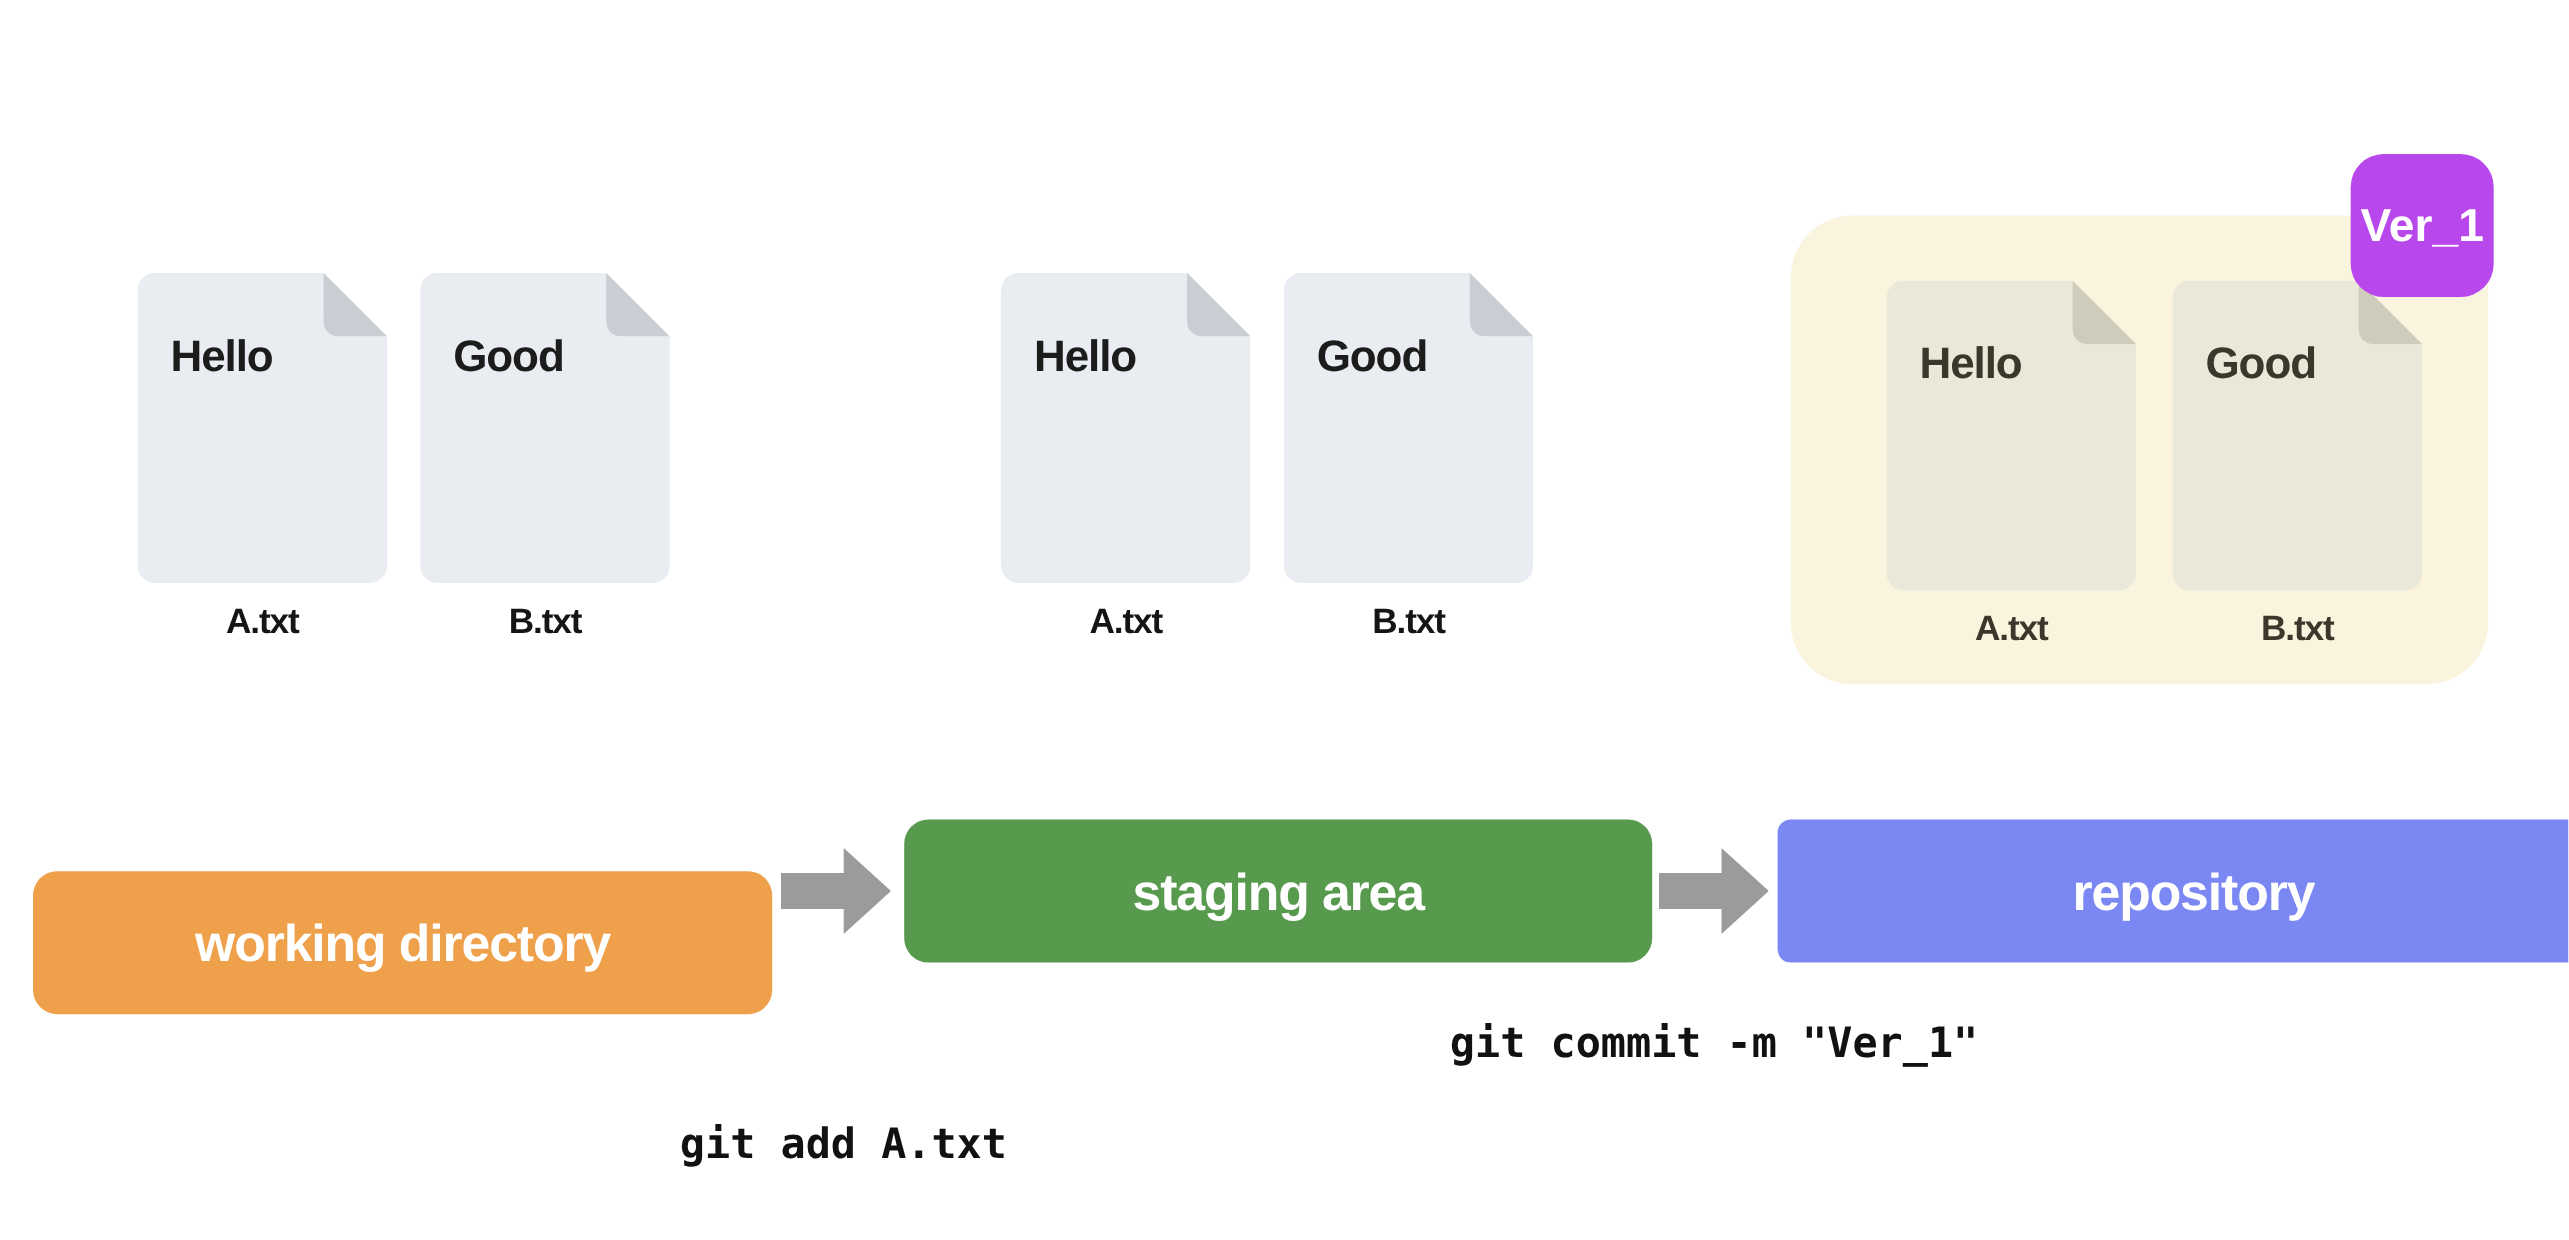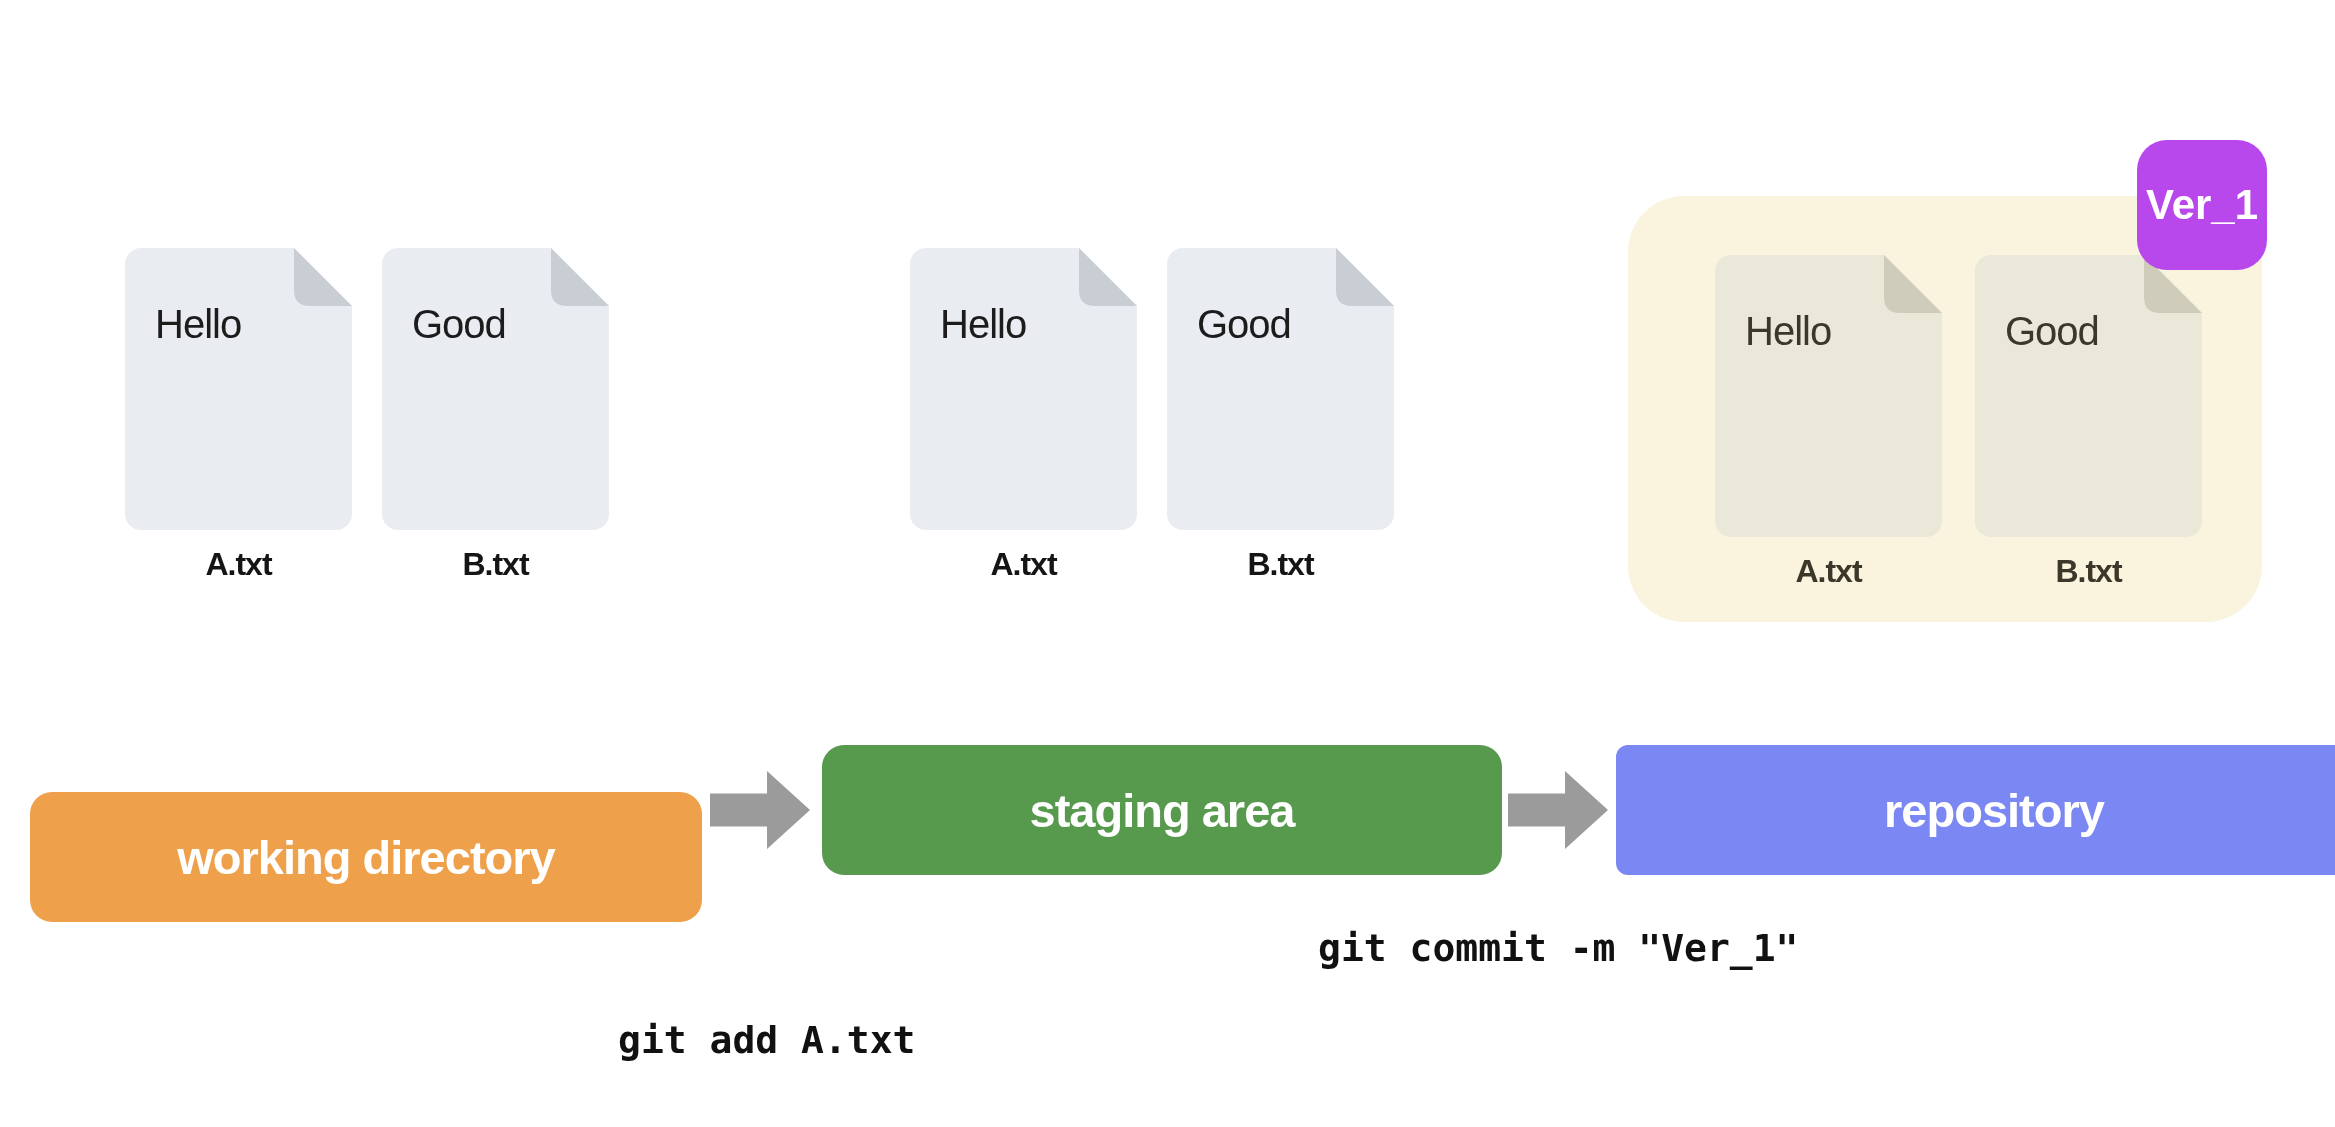--- a/index.html
+++ b/index.html
@@ -16,21 +16,21 @@
   .file-body{
     position:absolute;inset:0;
     border-radius:16px;
     clip-path:polygon(0 0,169px 0,227px 58px,227px 100%,0 100%);
   }
   .file-fold{position:absolute;left:169px;top:0;}
   .fold-gray{color:#c9ced4;}
   .fold-beige{color:#d0ccbb;}
   .file-text{
     position:absolute;left:30px;top:54px;
-    font-size:40px;font-weight:normal;color:#1c1c1c;
+    font-size:40px;font-weight:bold;color:#1c1c1c;
     letter-spacing:-1px;
   }
   .file-name{
     position:absolute;left:0;top:298px;width:227px;
     text-align:center;font-size:32px;font-weight:bold;color:#151515;
     letter-spacing:-1px;
   }
   .repo-tint .file-text,.repo-tint .file-name{color:#3b382b;}
 
   

